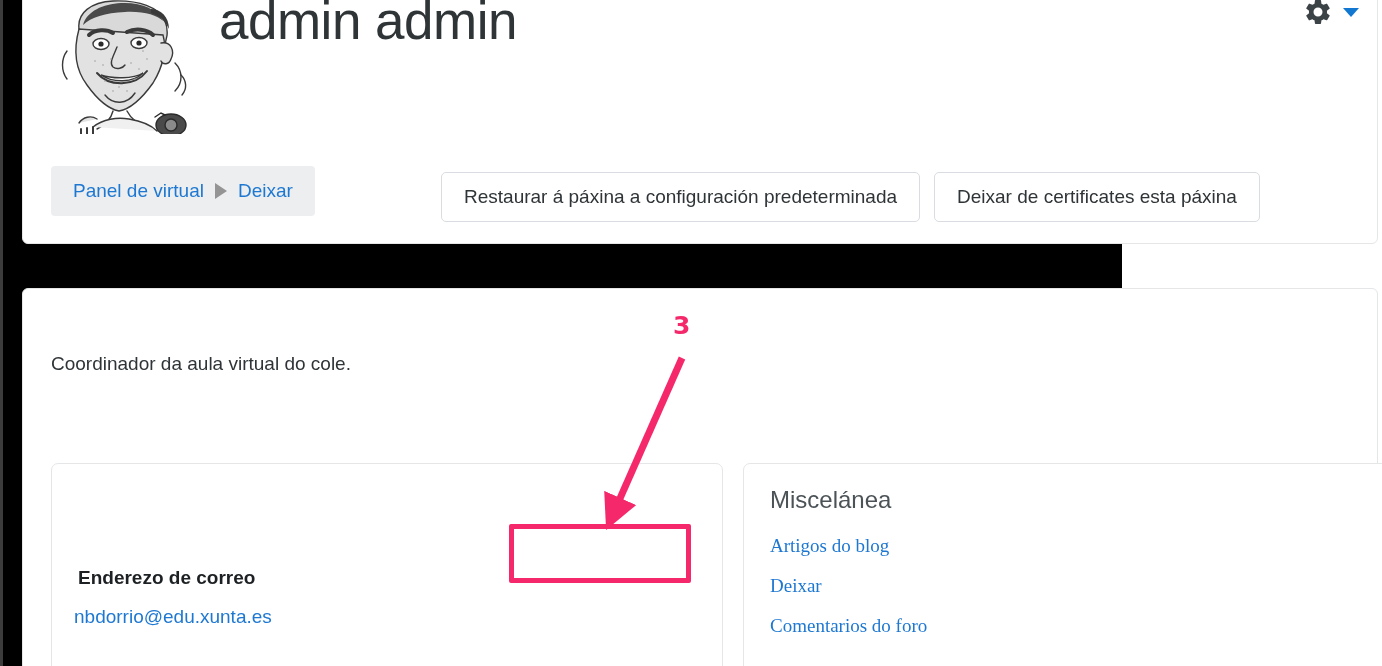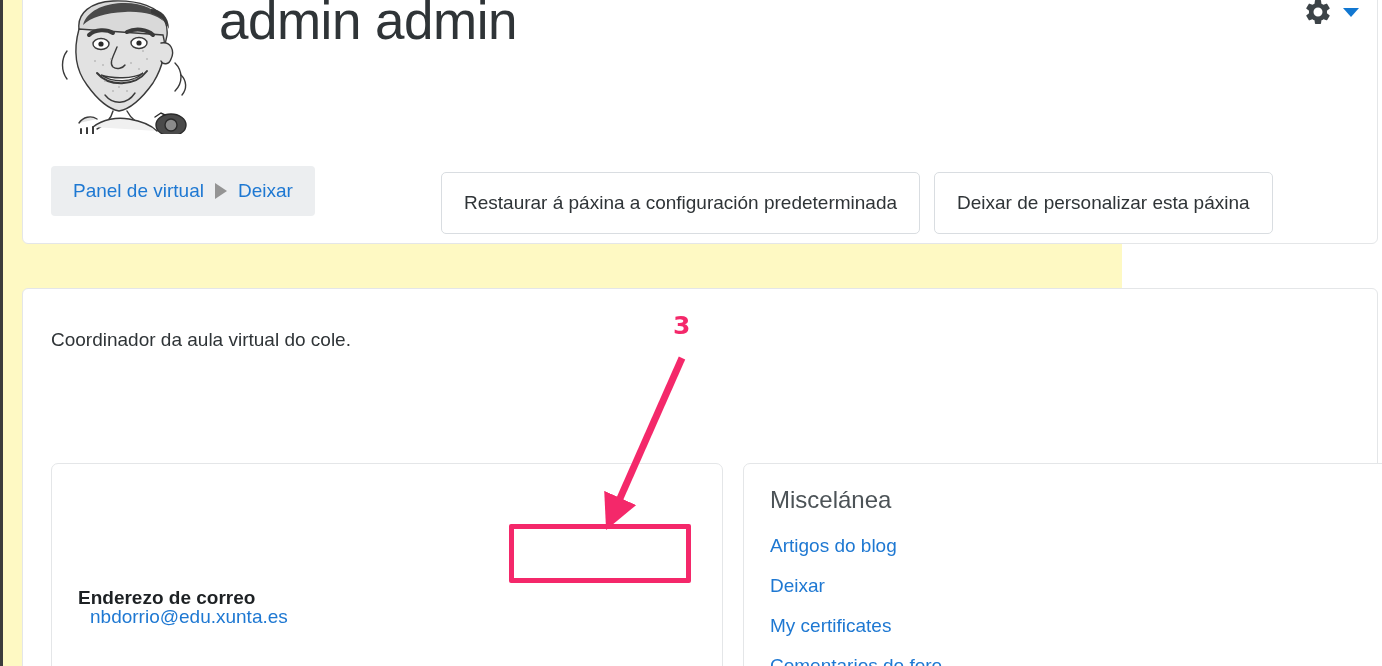--- a/index.html
+++ b/index.html
@@ -7,21 +7,21 @@
   html, body {
     margin: 0; padding: 0;
     width: 1382px; height: 666px;
     background: #ffffff;
     font-family: "Liberation Sans", sans-serif;
     overflow: hidden;
   }
   #root {
     position: relative;
     width: 1122px; height: 666px;
-    background: #fef9c3;
+    background: #000000;
   }
   
   .edge-strip {
     position: absolute; left: 0; top: 0;
     width: 3px; height: 666px;
     background: #3c3c3c;
   }
 
   
   .card {
@@ -88,36 +88,36 @@
 
   .btn-row {
     position: absolute;
     left: 418px; top: 183px;
     display: flex; gap: 14px;
   }
   .btn {
     background: #ffffff;
     border: 1px solid #d9dde1;
     border-radius: 5px;
-    padding: 19px 22px;
+    padding: 13px 22px;
     font-size: 19px;
     color: #2f3437;
     white-space: nowrap;
     cursor: pointer;
     font-family: "Liberation Sans", sans-serif;
   }
 
   
   .main-card {
     left: 22px; top: 288px;
     width: 1356px; height: 400px;
   }
   .description {
     position: absolute;
-    left: 28px; top: 40px;
+    left: 28px; top: 64px;
     font-size: 19px;
     color: #2f3437;
     white-space: nowrap;
   }
 
   
   .col-card {
     position: absolute;
     background: #ffffff;
     border: 1px solid #e4e6e8;
@@ -135,44 +135,44 @@
     white-space: nowrap;
   }
 
   .field-label {
     position: absolute;
     left: 26px; top: 103px;
     font-size: 19px;
     font-weight: bold;
     color: #1d2124;
     white-space: nowrap;
-    margin-top: 20px;
   }
   .field-value {
     position: absolute;
-    left: 38px; top: 142px;
+    left: 22px; top: 142px;
     font-size: 19px;
     color: #1e78d2;
     text-decoration: none;
     white-space: nowrap;
   }
 
   .misc-links {
     position: absolute;
     left: 26px; top: 62px;
     display: flex;
     flex-direction: column;
     gap: 0;
   }
   .misc-links a {
     font-size: 19px;
     color: #1e78d2;
     text-decoration: none;
     line-height: 40px;
     white-space: nowrap;
+    font-family: Liberation Serif, serif;
   }
 
   
   .anno-layer {
     position: absolute;
     left: 0; top: 0;
     width: 1382px; height: 666px;
     pointer-events: none;
   }
   .highlight-box {
@@ -277,40 +277,39 @@
     </div>
 
     <div class="breadcrumb">
       <a href="#">Panel de virtual</a>
       <span class="crumb-sep"></span>
       <a href="#">Deixar</a>
     </div>
 
     <div class="btn-row">
       <button class="btn">Restaurar á páxina a configuración predeterminada</button>
-      <button class="btn">Deixar de personalizar esta páxina</button>
+      <button class="btn">Deixar de certificates esta páxina</button>
     </div>
   </div>
 
   <div class="card main-card">
 
     <div class="description">Coordinador da aula virtual do cole.</div>
 
     <div class="col-card col-left">
       <div class="field-label">Enderezo de correo</div>
       <a class="field-value" href="#">nbdorrio@edu.xunta.es</a>
 
     </div>
 
     <div class="col-card col-right">
       <div class="col-heading">Miscelánea</div>
       <div class="misc-links">
         <a href="#">Artigos do blog</a>
         <a href="#">Deixar</a>
-        <a href="#">My certificates</a>
         <a href="#">Comentarios do foro</a>
       </div>
     </div>
   </div>
 
   <div class="anno-layer">
     <div class="highlight-box"></div>
     <div class="badge-3">3</div>
     <svg width="1382" height="666" style="position:absolute;left:0;top:0;">
       <defs>

